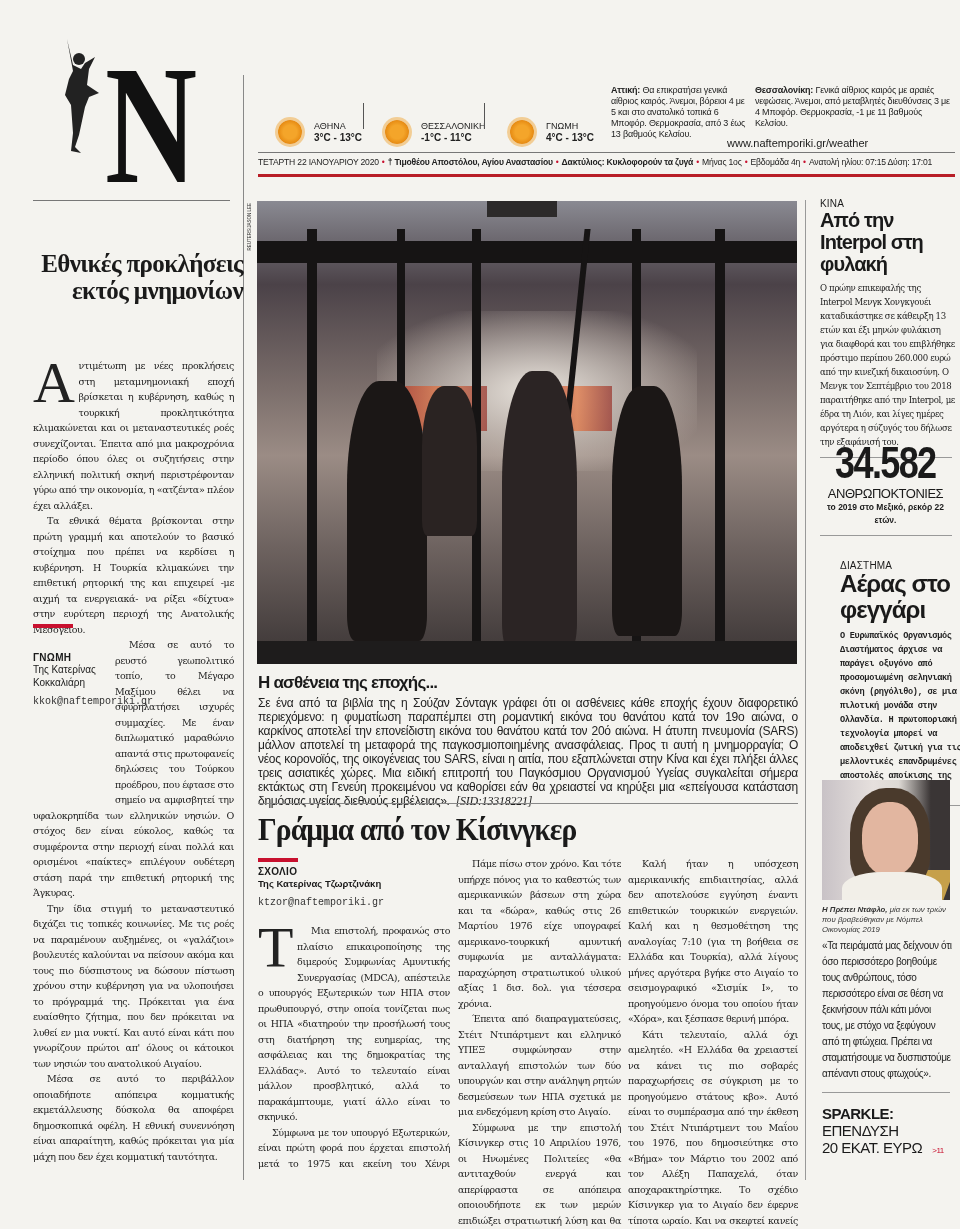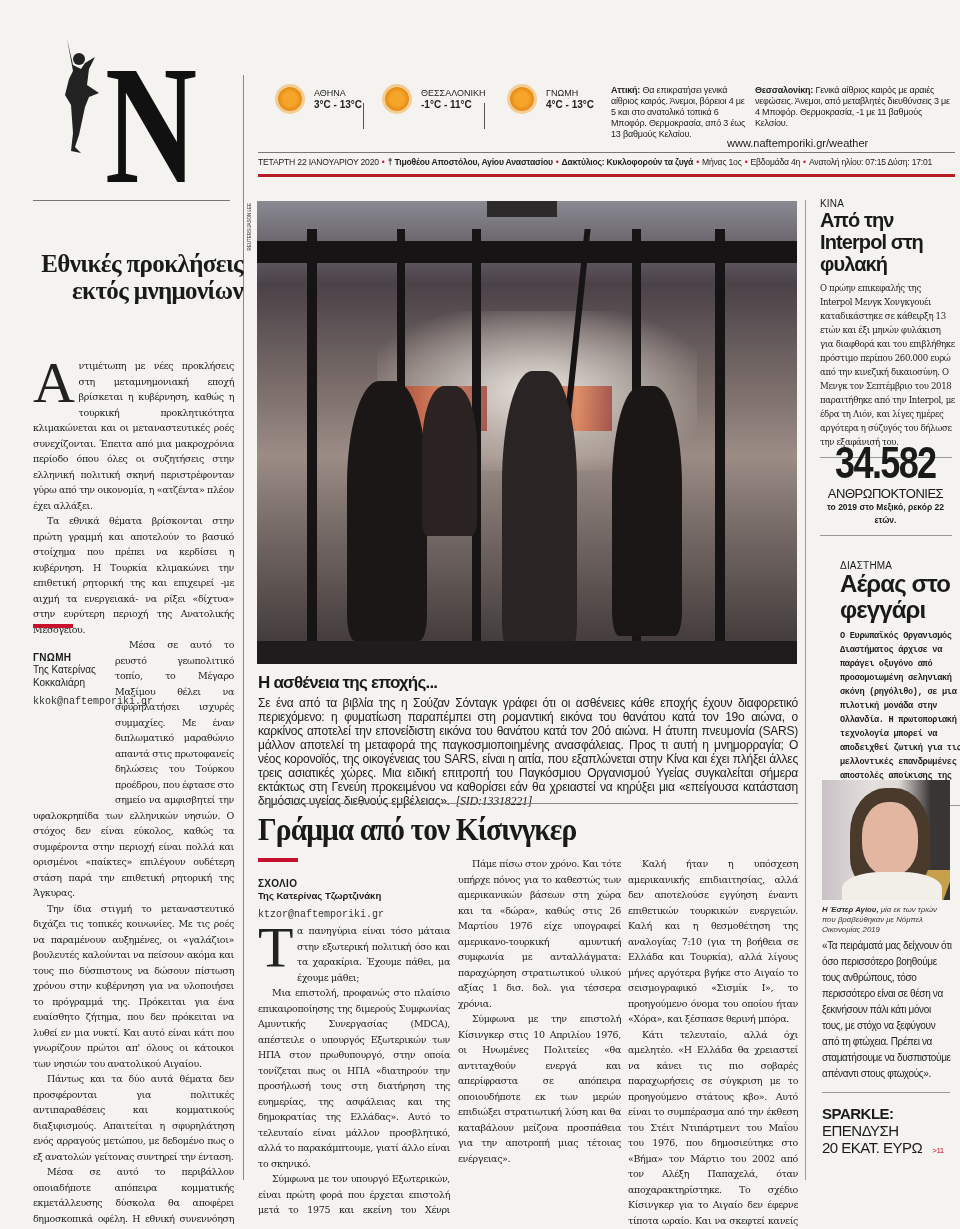--- a/index.html
+++ b/index.html
@@ -9,21 +9,21 @@
 
   
   #logo{left:55px;top:35px;width:120px;height:165px}
   #logo .n{position:absolute;left:50px;top:20px;font-family:"Liberation Serif",serif;font-weight:bold;font-size:170px;line-height:140px;transform:scaleX(0.75);transform-origin:left top;color:#111}
   #logo svg{position:absolute;left:0;top:0}
   #logo-rule{left:33px;top:200px;width:197px;height:1px;background:#777}
   #vrule-left{left:243px;top:75px;width:1px;height:1105px;background:#888}
   #vrule-right{left:805px;top:200px;width:1px;height:980px;background:#999}
 
   
-  .wx{top:87px;height:36px;display:flex;align-items:flex-start}
+  .wx{top:108px;height:36px;display:flex;align-items:flex-end}
   .sun{width:24px;height:24px;border-radius:50%;background:radial-gradient(circle,#f4a52a 40%,#e68a12 70%);box-shadow:0 0 0 3px rgba(240,160,40,.45)}
   .wx .lbl{margin-left:12px;font-family:"Liberation Sans",sans-serif;font-size:9px;line-height:12px;color:#222}
   .wx .lbl b{display:block;font-weight:bold;font-size:10px}
   .wx-sep{top:103px;width:1px;height:26px;background:#555}
   .wx-text{font-family:"Liberation Sans",sans-serif;font-size:9px;line-height:11px;color:#222;letter-spacing:-0.2px}
   .wx-text b{font-weight:bold}
   #wx-url{left:727px;top:137px;font-family:"Liberation Sans",sans-serif;font-size:11px}
   #date-rule{left:258px;top:152px;width:697px;height:1px;background:#777}
   #date-bar{left:258px;top:157px;width:697px;font-family:"Liberation Sans",sans-serif;font-size:8.6px;white-space:nowrap;color:#222;letter-spacing:-0.2px}
   #date-bar .dot{color:#c8102e;margin:0 3px}
@@ -125,21 +125,20 @@
   <span>ΤΕΤΑΡΤΗ 22 ΙΑΝΟΥΑΡΙΟΥ 2020</span><span class="dot">•</span><b>† Τιμοθέου Αποστόλου, Αγίου Αναστασίου</b><span class="dot">•</span><b>Δακτύλιος: Κυκλοφορούν τα ζυγά</b><span class="dot">•</span><span>Μήνας 1ος</span><span class="dot">•</span><span>Εβδομάδα 4η</span><span class="dot">•</span><span>Ανατολή ηλίου: 07:15 Δύση: 17:01</span>
 </div>
 <div id="red-rule" class="abs"></div>
 
 <h1 id="op-title" class="abs">Εθνικές προκλήσεις εκτός μνημονίων</h1>
 <div id="col-left" class="abs body-txt">
   <p class="first"><span class="dropcap">Α</span><span>ντιμέτωπη με νέες προκλήσεις στη μεταμνημονιακή εποχή βρίσκεται η κυβέρνηση, καθώς η τουρκική προκλητικότητα κλιμακώνεται και οι μεταναστευτικές ροές συνεχίζονται. Έπειτα από μια μακροχρόνια περίοδο όπου όλες οι συζητήσεις στην ελληνική πολιτική σκηνή περιστρέφονταν γύρω από την οικονομία, η «ατζέντα» πλέον έχει αλλάξει.</span></p>
   <p>Τα εθνικά θέματα βρίσκονται στην πρώτη γραμμή και αποτελούν το βασικό στοίχημα που πρέπει να κερδίσει η κυβέρνηση. Η Τουρκία κλιμακώνει την επιθετική ρητορική της και επιχειρεί -με αιχμή τα ενεργειακά- να ρίξει «δίχτυα» στην ευρύτερη περιοχή της Ανατολικής Μεσογείου.</p>
   <p><span style="float:left;width:90px;height:150px;margin:8px 6px 0 -14px"></span><span>Μέσα σε αυτό το ρευστό γεωπολιτικό τοπίο, το Μέγαρο Μαξίμου θέλει να σφυρηλατήσει ισχυρές συμμαχίες. Με έναν διπλωματικό μαραθώνιο απαντά στις πρωτοφανείς δηλώσεις του Τούρκου προέδρου, που έφτασε στο σημείο να αμφισβητεί την υφαλοκρηπίδα των ελληνικών νησιών. Ο στόχος δεν είναι εύκολος, καθώς τα συμφέροντα στην περιοχή είναι πολλά και ορισμένοι «παίκτες» επιλέγουν ουδέτερη στάση παρά την επιθετική ρητορική της Άγκυρας.</span></p>
   <p>Την ίδια στιγμή το μεταναστευτικό διχάζει τις τοπικές κοινωνίες. Με τις ροές να παραμένουν αυξημένες, οι «γαλάζιοι» βουλευτές καλούνται να πείσουν ακόμα και τους πιο δύσπιστους να δώσουν πίστωση χρόνου στην κυβέρνηση για να υλοποιήσει το πρόγραμμά της. Πρόκειται για ένα ευαίσθητο ζήτημα, που δεν πρόκειται να λυθεί εν μια νυκτί. Και αυτό είναι κάτι που γνωρίζουν πρώτοι απ' όλους οι κάτοικοι των νησιών του ανατολικού Αιγαίου.</p>
-  <p>Πάντως και τα δύο αυτά θέματα δεν προσφέρονται για πολιτικές αντιπαραθέσεις και κομματικούς διαξιφισμούς. Απαιτείται η σφυρηλάτηση ενός αρραγούς μετώπου, με δεδομένο πως ο εξ ανατολών γείτονας συντηρεί την ένταση.</p>
   <p>Μέσα σε αυτό το περιβάλλον οποιαδήποτε απόπειρα κομματικής εκμετάλλευσης δύσκολα θα αποφέρει δημοσκοπικά οφέλη. Η εθνική συνεννόηση είναι απαραίτητη, καθώς πρόκειται για μία μάχη που δεν έχει κομματική ταυτότητα.</p>
 
 </div>
 <div id="byline-left" class="abs">
   <div class="redbar"></div>
   <div class="kicker" style="margin-top:24px">ΓΝΩΜΗ</div>
   <div class="byline">Της Κατερίνας Κοκκαλιάρη</div>
   <a class="email">kkok@naftemporiki.gr</a>
 </div>
 
@@ -165,31 +164,32 @@
 
 <h2 id="cap-title" class="abs">Η ασθένεια της εποχής...</h2>
 <div id="cap-text" class="abs">
   <span>Σε ένα από τα βιβλία της η Σούζαν Σόνταγκ γράφει ότι οι ασθένειες κάθε εποχής έχουν διαφορετικό περιεχόμενο: η φυματίωση παραπέμπει στη ρομαντική εικόνα του θανάτου κατά τον 19ο αιώνα, ο καρκίνος αποτελεί την επονείδιστη εικόνα του θανάτου κατά τον 20ό αιώνα. Η άτυπη πνευμονία (SARS) μάλλον αποτελεί τη μεταφορά της παγκοσμιοποιημένης ανασφάλειας. Προς τι αυτή η μνημορραγία; Ο νέος κορονοϊός, της οικογένειας του SARS, είναι η αιτία, που εξαπλώνεται στην Κίνα και έχει πλήξει άλλες τρεις ασιατικές χώρες. Μια ειδική επιτροπή του Παγκόσμιου Οργανισμού Υγείας συγκαλείται σήμερα εκτάκτως στη Γενεύη προκειμένου να καθορίσει εάν θα χρειαστεί να κηρύξει μια «επείγουσα κατάσταση δημόσιας υγείας διεθνούς εμβέλειας».</span><span class="sid">[SID:13318221]</span>
 </div>
 <div id="mid-rule" class="abs"></div>
 
 <h1 id="kiss-title" class="abs">Γράμμα από τον Κίσινγκερ</h1>
 <div id="byline-mid" class="abs">
   <div class="redbar"></div>
-  <div class="kicker" style="margin-top:16px">ΣΧΟΛΙΟ</div>
+  <div class="kicker" style="margin-top:4px">ΣΧΟΛΙΟ</div>
   <div class="byline" style="font-weight:bold;font-size:9.5px">Της Κατερίνας Τζωρτζινάκη</div>
   <a class="email">ktzor@naftemporiki.gr</a>
 </div>
 <div id="col-m1" class="abs body-txt">
-  <p class="first"><span class="dropcap">Τ</span><span>α πανηγύρια είναι τόσο μάταια στην εξωτερική πολιτική όσο και τα χαρακίρια. Έχουμε πάθει, μα έχουμε μάθει;</span></p>
+  <p class="first"><span class="dropcap">Τ</span></p>
   <p>Μια επιστολή, προφανώς στο πλαίσιο επικαιροποίησης της διμερούς Συμφωνίας Αμυντικής Συνεργασίας (MDCA), απέστειλε ο υπουργός Εξωτερικών των ΗΠΑ στον πρωθυπουργό, στην οποία τονίζεται πως οι ΗΠΑ «διατηρούν την προσήλωσή τους στη διατήρηση της ευημερίας, της ασφάλειας και της δημοκρατίας της Ελλάδας». Αυτό το τελευταίο είναι μάλλον προσβλητικό, αλλά το παρακάμπτουμε, γιατί άλλο είναι το σκηνικό.</p>
   <p style="height:46px;overflow:hidden">Σύμφωνα με τον υπουργό Εξωτερικών, είναι πρώτη φορά που έρχεται επιστολή μετά το 1975 και εκείνη του Χένρι Κίσινγκερ στον τότε Έλληνα ομόλογό του Δημήτρη Μπίτσιο.</p>
 </div>
 <div id="col-m2" class="abs body-txt">
   <p>Πάμε πίσω στον χρόνο. Και τότε υπήρχε πόνος για το καθεστώς των αμερικανικών βάσεων στη χώρα και τα «δώρα», καθώς στις 26 Μαρτίου 1976 είχε υπογραφεί αμερικανο-τουρκική αμυντική συμφωνία με ανταλλάγματα: παραχώρηση στρατιωτικού υλικού αξίας 1 δισ. δολ. για τέσσερα χρόνια.</p>
+  <p>Έπειτα από διαπραγματεύσεις, Στέιτ Ντιπάρτμεντ και ελληνικό ΥΠΕΞ συμφώνησαν στην ανταλλαγή επιστολών των δύο υπουργών και στην ανάληψη ρητών δεσμεύσεων των ΗΠΑ σχετικά με μια ενδεχόμενη κρίση στο Αιγαίο.</p>
   <p>Σύμφωνα με την επιστολή Κίσινγκερ στις 10 Απριλίου 1976, οι Ηνωμένες Πολιτείες «θα αντιταχθούν ενεργά και απερίφραστα σε απόπειρα οποιουδήποτε εκ των μερών επιδιώξει στρατιωτική λύση και θα καταβάλουν μείζονα προσπάθεια για την αποτροπή μιας τέτοιας ενέργειας».</p>
 </div>
 <div id="col-m3" class="abs body-txt">
   <p>Καλή ήταν η υπόσχεση αμερικανικής επιδιαιτησίας, αλλά δεν αποτελούσε εγγύηση έναντι επιθετικών τουρκικών ενεργειών. Καλή και η θεσμοθέτηση της αναλογίας 7:10 (για τη βοήθεια σε Ελλάδα και Τουρκία), αλλά λίγους μήνες αργότερα βγήκε στο Αιγαίο το σεισμογραφικό «Σισμίκ Ι», το προηγούμενο όνομα του οποίου ήταν «Χόρα», και ξέσπασε θερινή μπόρα.</p>
   <p>Κάτι τελευταίο, αλλά όχι αμελητέο. «Η Ελλάδα θα χρειαστεί να κάνει τις πιο σοβαρές παραχωρήσεις σε σύγκριση με το προηγούμενο στάτους κβο». Αυτό είναι το συμπέρασμα από την έκθεση του Στέιτ Ντιπάρτμεντ του Μαΐου του 1976, που δημοσιεύτηκε στο «Βήμα» τον Μάρτιο του 2002 από τον Αλέξη Παπαχελά, όταν αποχαρακτηρίστηκε. Το σχέδιο Κίσινγκερ για το Αιγαίο δεν έφερνε τίποτα ωραίο. Και να σκεφτεί κανείς ότι το 1976 οι «γκρίζες ζώνες» δεν είχαν φέξει.</p>
 
 </div>
 
 <div id="china" class="abs">
   <div class="rk">ΚΙΝΑ</div>
@@ -209,21 +209,21 @@
   <p class="rbs" style="margin-top:6px">Ο Ευρωπαϊκός Οργανισμός Διαστήματος άρχισε να παράγει οξυγόνο από προσομοιωμένη σεληνιακή σκόνη (ρηγόλιθο), σε μια πιλοτική μονάδα στην Ολλανδία. Η πρωτοποριακή τεχνολογία μπορεί να αποδειχθεί ζωτική για τις μελλοντικές επανδρωμένες αποστολές αποίκισης της Σελήνης.</p>
   <div class="rrule" style="margin-top:8px"></div>
 </div>
 <div id="duflo-photo" class="abs">
   <div class="col"></div>
   <div class="hair"></div>
   <div class="face"></div>
   <div class="body"></div>
 </div>
 <div id="duflo-cap" class="abs">
-  <b>Η Έστερ Αγίου,</b> <span>μία εκ των τριών που βραβεύθηκαν με Νόμπελ Οικονομίας 2019</span>
+  <b>Η Πρέπει Ντάφλο,</b> <span>μία εκ των τριών που βραβεύθηκαν με Νόμπελ Οικονομίας 2019</span>
 </div>
 <p id="duflo-quote" class="abs">«Τα πειράματά μας δείχνουν ότι όσο περισσότερο βοηθούμε τους ανθρώπους, τόσο περισσότερο είναι σε θέση να ξεκινήσουν πάλι κάτι μόνοι τους, με στόχο να ξεφύγουν από τη φτώχεια. Πρέπει να σταματήσουμε να δυσπιστούμε απέναντι στους φτωχούς».</p>
 <div id="sparkle-rule" class="abs"></div>
 <div id="sparkle" class="abs">
   <b>SPARKLE:</b><br>
   <span>ΕΠΕΝΔΥΣΗ</span><br>
   <span>20 ΕΚΑΤ. ΕΥΡΩ</span><span class="pg">&gt;11</span>
 </div>
 
 </body></html>

